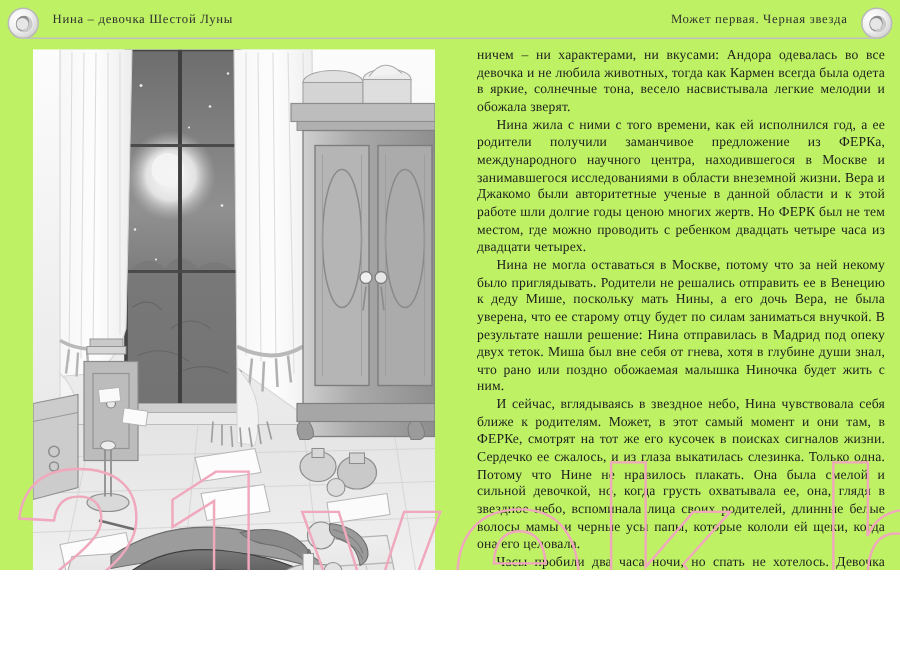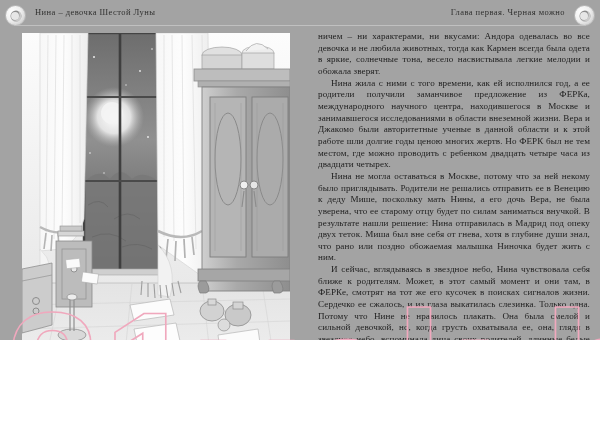--- a/index.html
+++ b/index.html
@@ -3,22 +3,22 @@
 <meta charset="utf-8">
 <style>
   html, body {
     margin: 0;
     padding: 0;
     background: #ffffff;
   }
   #page {
     position: relative;
     width: 600px;
-    height: 340px;
-    background: #a3a3a3;
+    height: 380px;
+    background: #bef264;
     overflow: hidden;
     font-family: "Liberation Serif", "DejaVu Serif", serif;
   }
 
   
   #runhead {
     position: absolute;
     left: 0;
     top: 0;
     width: 600px;
@@ -131,21 +131,21 @@
 <body>
 
 <div id="page">
 
   <div id="runhead">
     <div class="moon-icon left">
       <div class="moon-inner"></div>
       <div class="moon-crescent"></div>
     </div>
     <div class="runhead-text" id="runhead-left">Нина – девочка Шестой Луны</div>
-    <div class="runhead-text" id="runhead-right">Глава первая. Черная можно</div>
+    <div class="runhead-text" id="runhead-right">Может первая. Черная звезда</div>
     <div class="moon-icon right">
       <div class="moon-inner"></div>
       <div class="moon-crescent"></div>
     </div>
     <div id="runhead-rule"></div>
   </div>
 
   <div id="illustration">
     <svg width="268" height="392" viewBox="0 0 268 392" aria-hidden="true">
       <defs>

